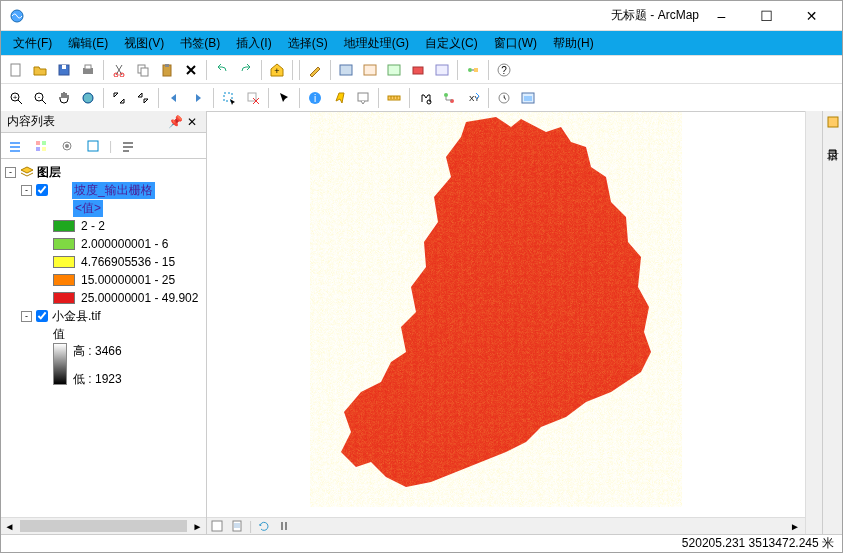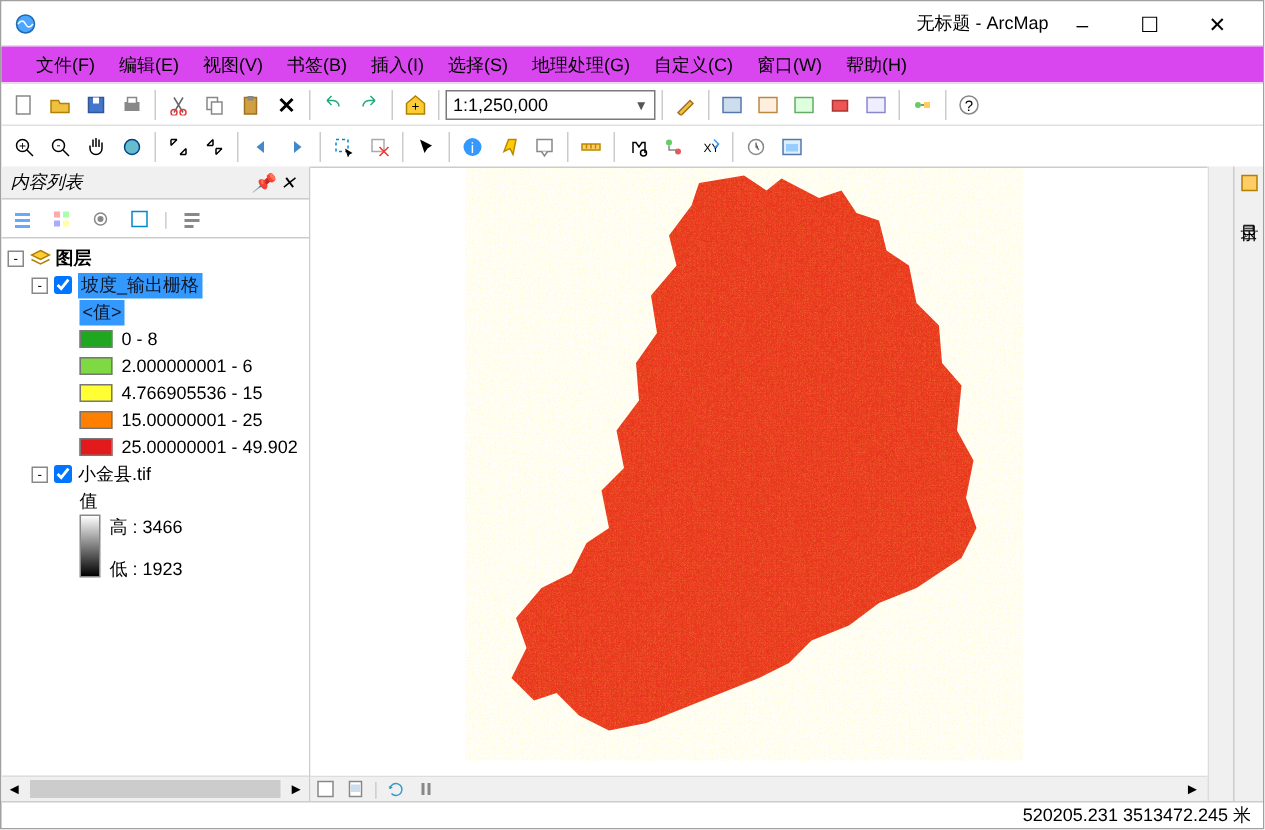--- a/index.html
+++ b/index.html
@@ -3,40 +3,40 @@
 <meta charset="utf-8">
 <style>
 * { box-sizing: border-box; margin: 0; padding: 0; }
 body { font-family: "Microsoft YaHei", Tahoma, sans-serif; font-size: 12px; background: #fff; color: #000; }
 .window { width: 843px; height: 553px; border: 1px solid #a0a0a0; display: flex; flex-direction: column; background: #fff; }
 .titlebar { height: 30px; display: flex; align-items: center; padding: 0 8px; background: #fff; border-bottom: 1px solid #e0e0e0; text-align: right; }
 .titlebar .icon { width: 16px; height: 16px; margin-right: 6px; }
 .titlebar .title { flex: 1; font-size: 12px; }
 .win-btns { display: flex; gap: 0; }
 .win-btn { width: 45px; height: 28px; display: flex; align-items: center; justify-content: center; font-size: 14px; cursor: pointer; }
-.menubar { height: 24px; display: flex; align-items: center; padding: 0 15px; background: #d946ef; }
+.menubar { height: 24px; display: flex; align-items: center; padding: 0 4px; background: #0ea5e9; }
 .menu-item { padding: 3px 8px; cursor: pointer; }
 .toolbar { height: 28px; display: flex; align-items: center; padding: 2px 4px; background: #fff; border-top: 1px solid #e0e0e0; gap: 2px; }
 .tb-btn { width: 22px; height: 22px; display: flex; align-items: center; justify-content: center; cursor: pointer; border: 1px solid transparent; }
 .tb-sep { width: 1px; height: 20px; background: #ccc; margin: 0 2px; }
 .scale-input { height: 20px; width: 140px; border: 1px solid #7a7a7a; padding: 0 4px; font-size: 12px; display: flex; align-items: center; justify-content: space-between; background: #fff; }
 .scale-input .dd { font-size: 9px; color: #555; }
 .body-area { flex: 1; display: flex; min-height: 0; }
 .toc-panel { width: 206px; border-right: 1px solid #ccc; display: flex; flex-direction: column; background: #fff; }
-.toc-header { height: 22px; background: #f0f0f0; border-bottom: 1px solid #ccc; display: flex; align-items: center; padding: 0 6px; font-style: italic; }
+.toc-header { height: 22px; background: #f0f0f0; border-bottom: 1px solid #ccc; display: flex; align-items: center; padding: 0 6px; }
 .toc-header .t { flex: 1; }
 .toc-header .pin, .toc-header .x { width: 16px; text-align: center; cursor: pointer; }
 .toc-toolbar { height: 26px; border-bottom: 1px solid #ccc; display: flex; align-items: center; padding: 0 4px; gap: 6px; }
 .toc-toolbar .tb-btn { width: 20px; height: 20px; }
 .toc-tree { flex: 1; overflow: auto; padding: 4px 2px; }
 .tree-row { display: flex; align-items: center; height: 18px; }
 .tree-row .exp { width: 11px; height: 11px; border: 1px solid #888; font-size: 9px; line-height: 9px; text-align: center; margin-right: 4px; cursor: pointer; }
 .tree-row .chk { width: 12px; height: 12px; margin-right: 4px; }
 .tree-row .lyr-icon { width: 14px; height: 14px; margin-right: 3px; }
-.sel { background: #3399ff; color: #0f172a; padding: 0 2px; }
+.sel { background: #3399ff; color: #4c1d95; padding: 0 2px; margin-left: 20px; }
 .sym-row { display: flex; align-items: center; height: 18px; }
 .sym-row .swatch { width: 22px; height: 12px; border: 1px solid #777; margin-right: 6px; }
 .map-area { flex: 1; display: flex; flex-direction: column; position: relative; }
 .map-view { flex: 1; background: #fff; position: relative; overflow: hidden; border-top: 1px solid #ccc; }
 .map-svg { position: absolute; left: 50%; top: 50%; transform: translate(-50%, -52%); }
 .hscroll-bar { height: 17px; background: #f0f0f0; border-top: 1px solid #ddd; display: flex; align-items: center; }
 .hscroll-bar .nav-btn { width: 20px; height: 15px; display:flex; align-items:center; justify-content:center; font-size:10px; cursor:pointer; }
 .hscroll-bar .track { flex:1; height:15px; background:#f0f0f0; position:relative; }
 .vscroll { width: 17px; background: #f0f0f0; border-left: 1px solid #ddd; }
 .map-and-scroll { flex:1; display:flex; min-height:0; }
@@ -142,24 +142,20 @@
         </svg>
       </div>
     <div class="tb-sep"></div>
     <div class="tb-btn">
         <svg width="14" height="14">
           <path d="M7 1l6 5v7H1V6z" fill="#ffcc33" stroke="#b08000"></path>
           <text x="7" y="11" font-size="9" text-anchor="middle" fill="#000">+</text>
         </svg>
       </div>
     <div class="tb-sep"></div>
-    <div class="scale-input">
-      <span>1:1,250,000</span>
-      <span class="dd">▼</span>
-    </div>
     <div class="tb-sep"></div>
     <div class="tb-btn">
         <svg width="14" height="14">
           <path d="M2 12l8-8 2 2-8 8z" fill="#f0c040" stroke="#a07020"></path>
         </svg>
       </div>
     <div class="tb-sep"></div>
     <div class="tb-btn">
         <svg width="14" height="14">
           <rect x="1" y="2" width="12" height="10" fill="#cde" stroke="#57a"></rect>
@@ -389,21 +385,21 @@
         <div class="tree-row" style="padding-left:18px">
           <span class="exp">-</span>
           <input type="checkbox" class="chk" checked="" style="">
           <span class="sel">坡度_输出栅格</span>
         </div>
         <div class="tree-row" style="padding-left:50px">
           <span class="sel">&lt;值&gt;</span>
         </div>
         <div class="sym-row" style="padding-left:50px">
           <span class="swatch" style="background:#1fa81f"></span>
-          <span>0 - 8</span>
+          <span>2 - 2</span>
         </div>
         <div class="sym-row" style="padding-left:50px">
           <span class="swatch" style="background:#7fd943"></span>
           <span>2.000000001 - 6</span>
         </div>
         <div class="sym-row" style="padding-left:50px">
           <span class="swatch" style="background:#ffff33"></span>
           <span>4.766905536 - 15</span>
         </div>
         <div class="sym-row" style="padding-left:50px">

